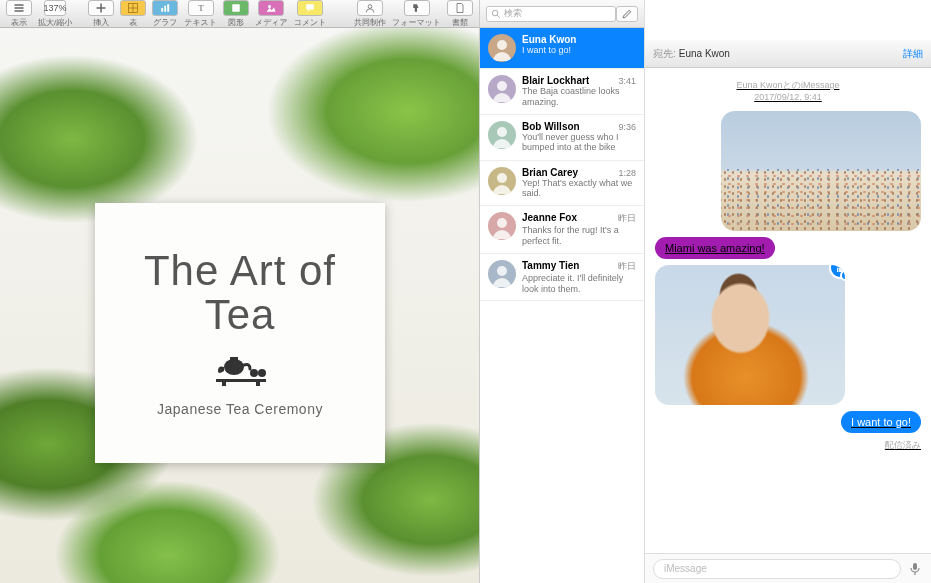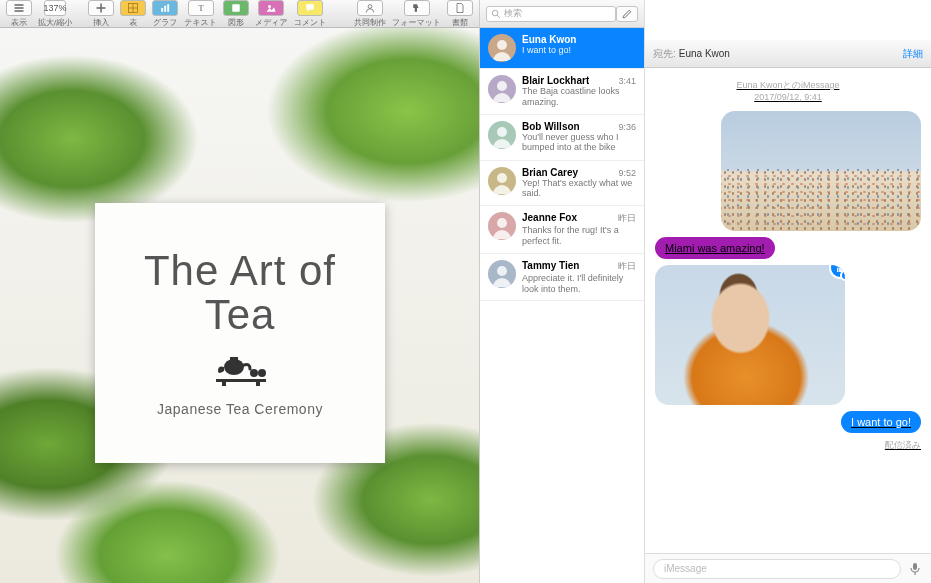--- a/index.html
+++ b/index.html
@@ -362,21 +362,21 @@
         <div class="conv">
     <div class="avatar" style="background:#c8b888">
       <svg viewBox="0 0 28 28">
               <circle cx="14" cy="11" r="5" fill="rgba(255,255,255,.8)"></circle>
               <path d="M5 27 a9 9 0 0 1 18 0" fill="rgba(255,255,255,.8)"></path>
             </svg>
     </div>
     <div class="conv-body">
       <div class="conv-hdr">
         <div class="conv-name">Brian Carey</div>
-        <div class="conv-time">9:52</div>
+        <div class="conv-time">1:28</div>
       </div>
       <div class="preview">Yep! That's exactly what we said.</div>
     </div>
         </div>
         <div class="conv">
     <div class="avatar" style="background:#d8a8a8">
       <svg viewBox="0 0 28 28">
               <circle cx="14" cy="11" r="5" fill="rgba(255,255,255,.8)"></circle>
               <path d="M5 27 a9 9 0 0 1 18 0" fill="rgba(255,255,255,.8)"></path>
             </svg>

